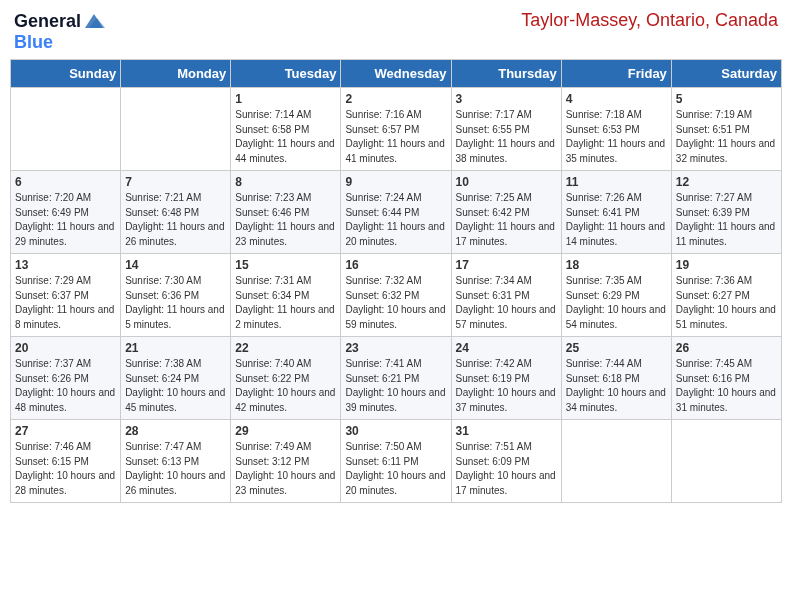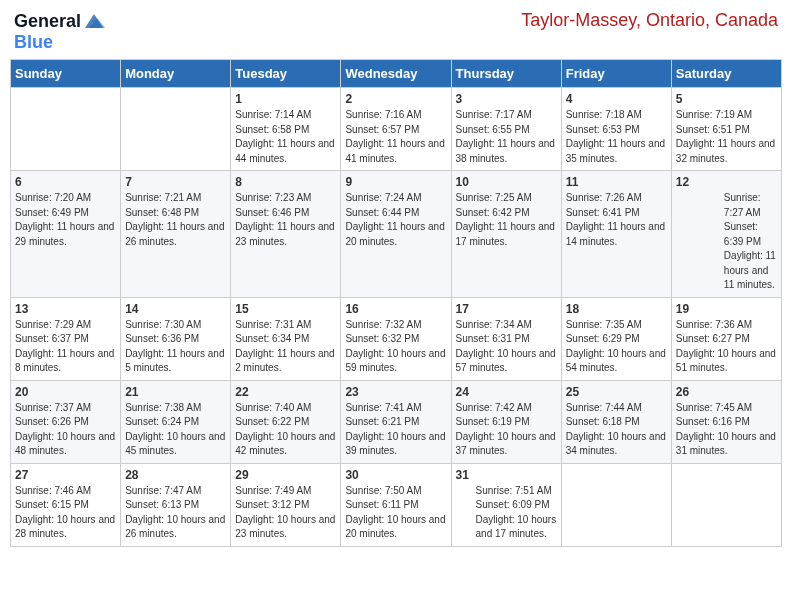--- a/index.html
+++ b/index.html
@@ -59,21 +59,21 @@
       width: 100%;
       border-collapse: collapse;
       border: 1px solid #ccc;
     }
     .calendar th {
       background: #2a6db5;
       color: #fff;
       font-size: 13px;
       font-weight: bold;
       padding: 6px 4px;
-      text-align: left;
+      text-align: right;
       border: 1px solid #ccc;
     }
     .calendar td {
       vertical-align: top;
       border: 1px solid #ccc;
       padding: 4px;
       width: calc(100% / 7);
       min-height: 80px;
       font-size: 10.5px;
       color: #333;
@@ -195,21 +195,21 @@
 Daylight: 11 hours and 17 minutes.</div>
         </td>
         <td>
           <span class="day-num">11</span>
           <div class="day-detail" style="white-space: pre-line;">Sunrise: 7:26 AM
 Sunset: 6:41 PM
 Daylight: 11 hours and 14 minutes.</div>
         </td>
         <td>
           <span class="day-num">12</span>
-          <div class="day-detail" style="white-space: pre-line; margin-left: 48px;">Sunrise: 7:27 AM
+          <div class="day-detail" style="white-space: pre-line;">Sunrise: 7:27 AM
 Sunset: 6:39 PM
 Daylight: 11 hours and 11 minutes.</div>
         </td>
       </tr>
       <tr>
         <td>
           <span class="day-num">13</span>
           <div class="day-detail" style="white-space: pre-line;">Sunrise: 7:29 AM
 Sunset: 6:37 PM
 Daylight: 11 hours and 8 minutes.</div>
@@ -315,21 +315,21 @@
 Daylight: 10 hours and 23 minutes.</div>
         </td>
         <td>
           <span class="day-num">30</span>
           <div class="day-detail" style="white-space: pre-line;">Sunrise: 7:50 AM
 Sunset: 6:11 PM
 Daylight: 10 hours and 20 minutes.</div>
         </td>
         <td>
           <span class="day-num">31</span>
-          <div class="day-detail" style="white-space: pre-line; margin-left: 20px;">Sunrise: 7:51 AM
+          <div class="day-detail" style="white-space: pre-line;">Sunrise: 7:51 AM
 Sunset: 6:09 PM
 Daylight: 10 hours and 17 minutes.</div>
         </td>
         <td class="empty-cell"></td>
         <td class="empty-cell"></td>
       </tr>
     </tbody>
 </table>
 
 </body></html>

